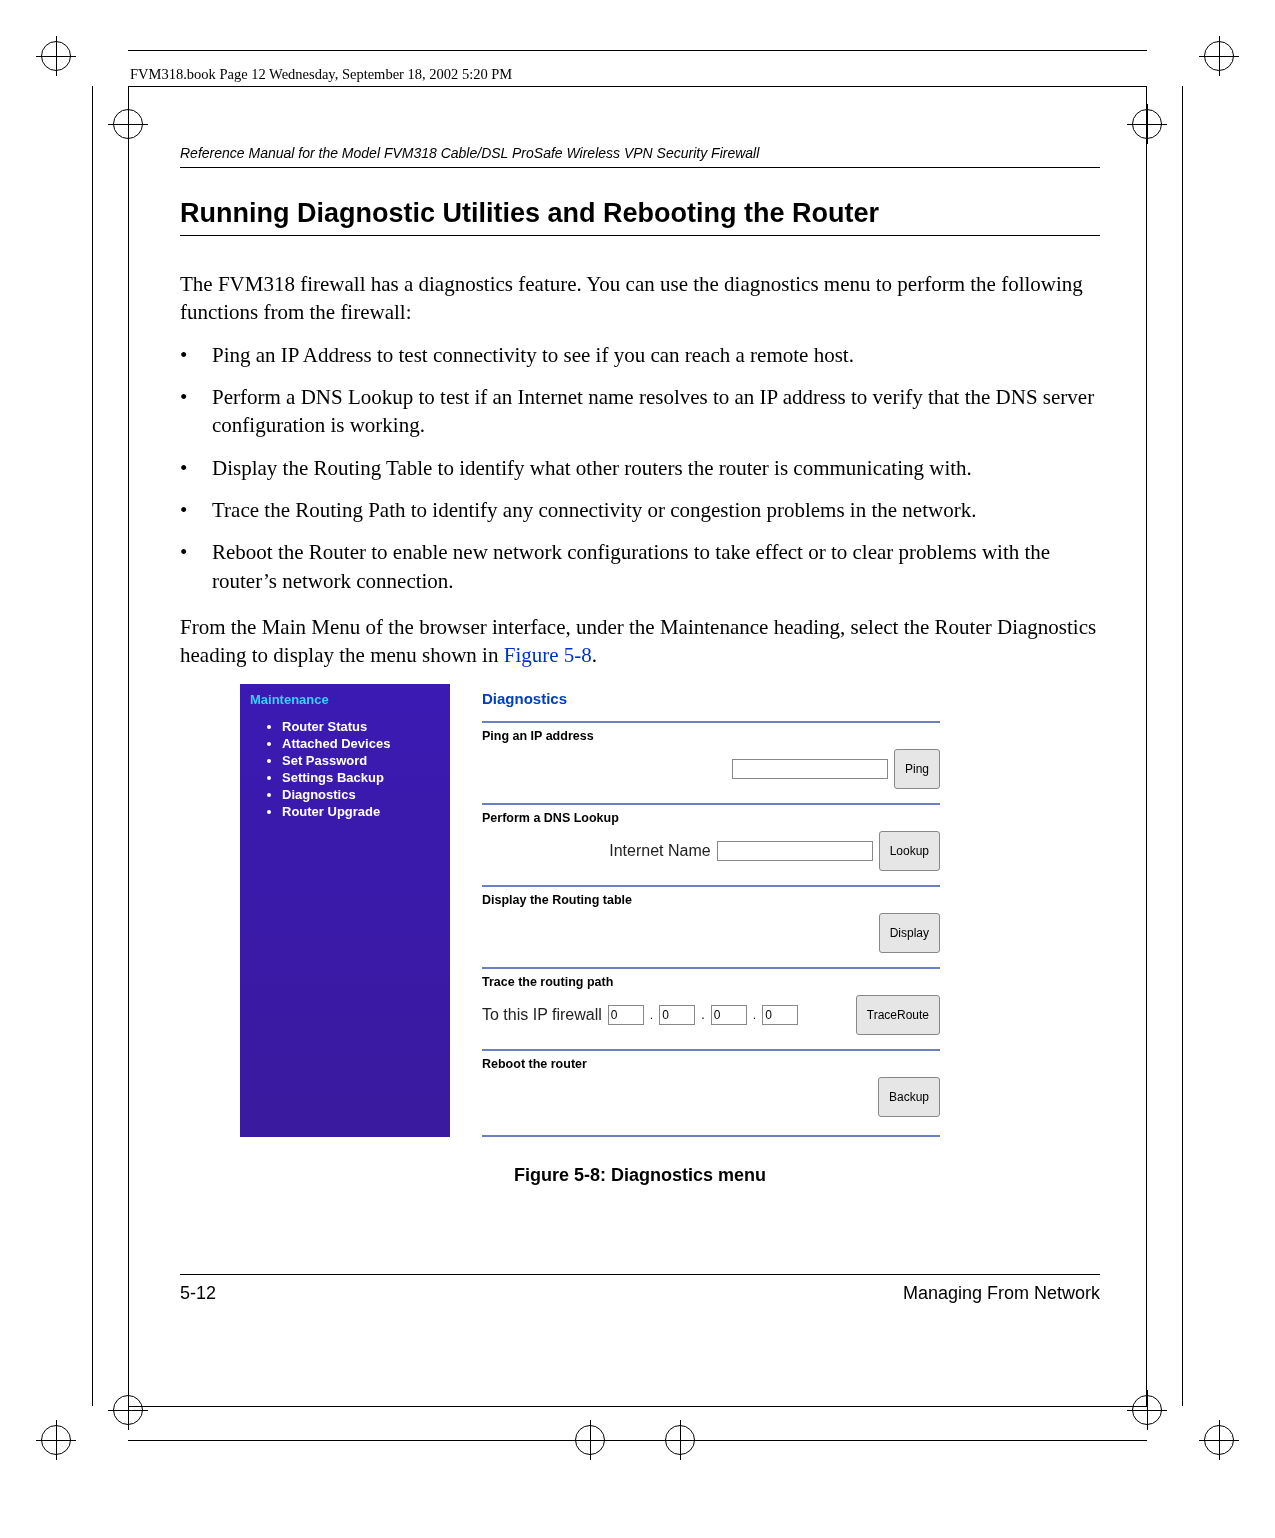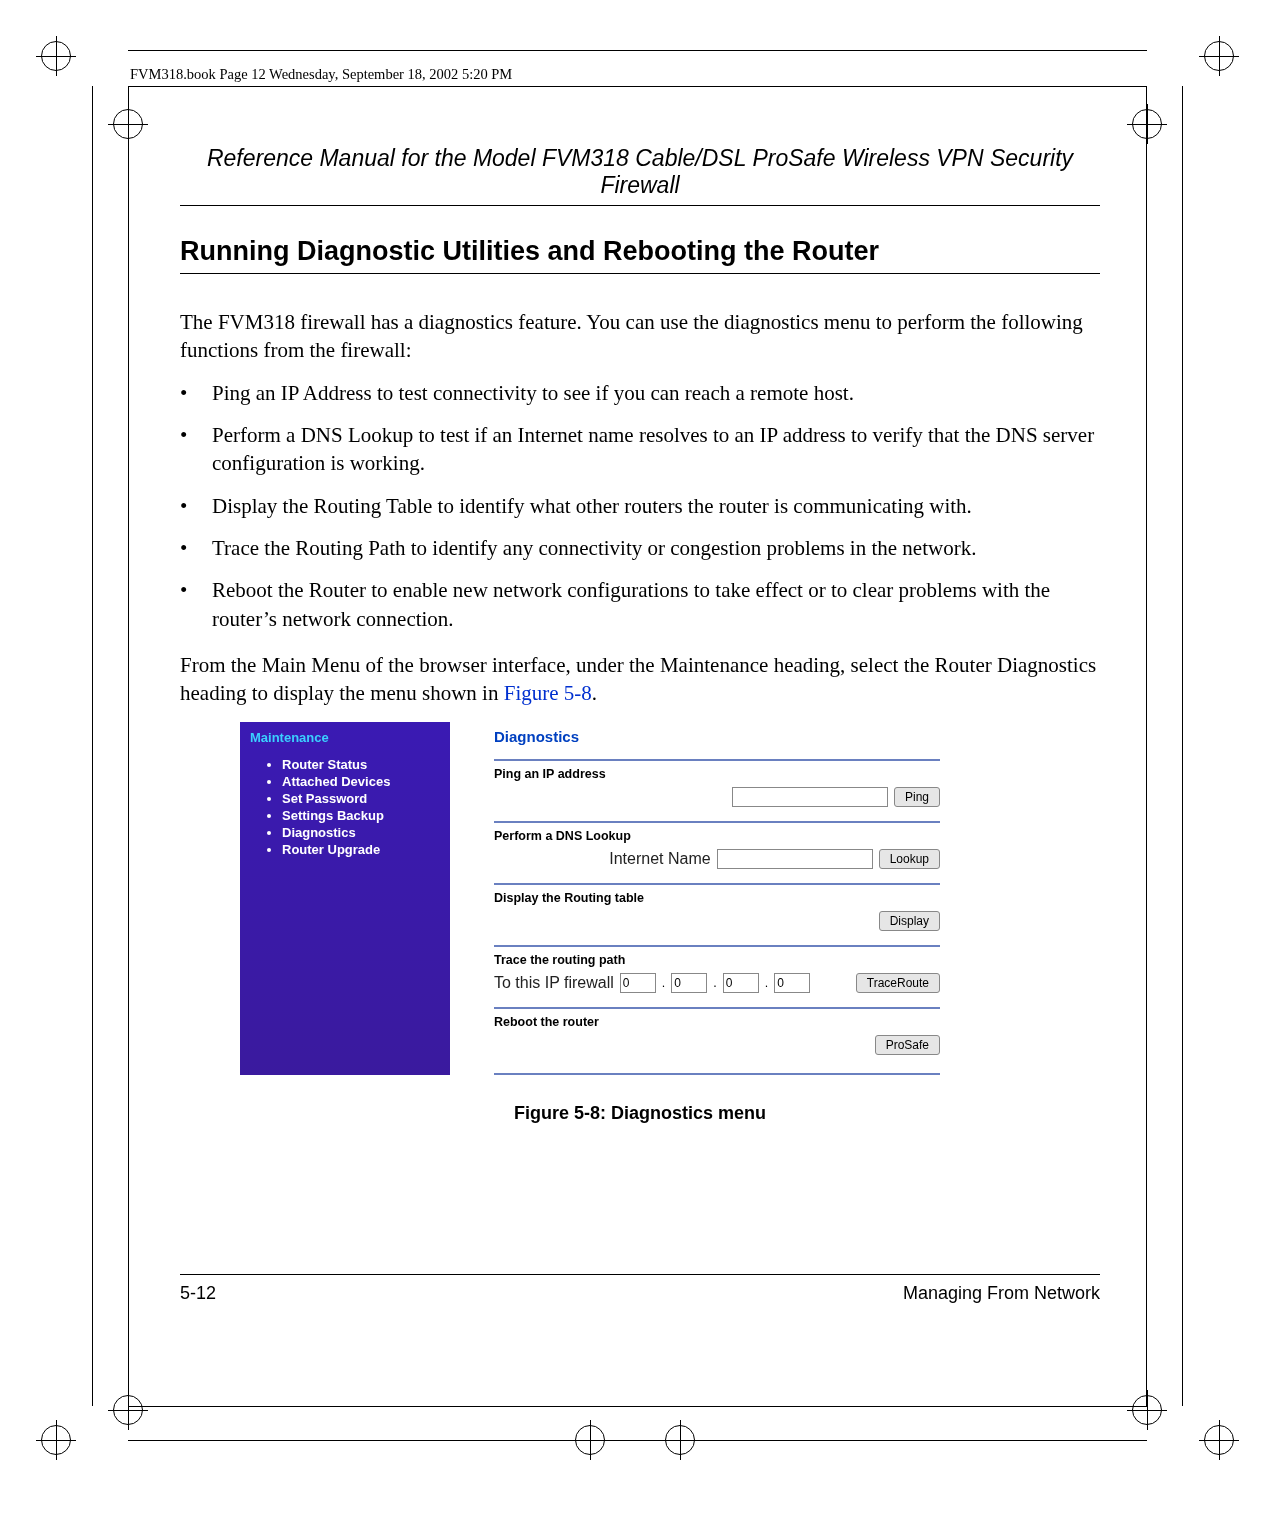--- a/index.html
+++ b/index.html
@@ -54,22 +54,21 @@
   }
   .content {
     position: absolute;
     left: 180px;
     right: 175px;
     top: 145px;
   }
   .running-head {
     font-family: Arial, Helvetica, sans-serif;
     font-style: italic;
-    font-size: 23px;
-    text-align: center;
+    font-size: 14px;
     margin-bottom: 6px;
   }
   .hr-thin {
     border-top: 1px solid #000;
     margin: 4px 0 30px 0;
   }
   .section-title {
     font-family: Arial, Helvetica, sans-serif;
     font-weight: bold;
     font-size: 27px;
@@ -104,21 +103,21 @@
   .figure-caption {
     font-family: Arial, Helvetica, sans-serif;
     font-weight: bold;
     font-size: 18px;
     text-align: center;
     margin-top: 28px;
   }
   
   .shot {
     display:flex;
-    gap: 16px;
+    gap: 4px;
     margin-left: 60px;
     width: 700px;
     font-family: Verdana, Arial, sans-serif;
   }
   .sidebar {
     background: #3a1aaa;
     background: linear-gradient(#3a1ab3,#3a1a9e);
     color:#fff;
     width: 190px;
     padding: 8px 10px 20px 10px;
@@ -172,21 +171,21 @@
   .panel input[type=text] {
     border:1px solid #888;
     height:18px;
     font-size:12px;
     padding:0 2px;
   }
   .ip-part { width:30px; }
   .btn {
     font-family: Arial, sans-serif;
     font-size:12px;
-    padding: 2px 10px;
+    padding: 12px 10px;
     background:#e6e6e6;
     border:1px solid #888;
     border-radius:3px;
   }
   .panel .last-rule {
     border-top: 2px solid #6a80c0;
     margin-top:4px;
   }
   .footer {
     position:absolute;
@@ -317,21 +316,21 @@
             <span>.</span>
           <input class="ip-part" type="text" value="0" style="">
           <span style="flex:1"></span>
           <button class="btn">TraceRoute</button>
         </div>
       </div>
 
       <div class="group">
         <div class="group-title">Reboot the router</div>
         <div class="row">
-          <button class="btn">ProSafe</button>
+          <button class="btn">Backup</button>
         </div>
       </div>
       <div class="last-rule"></div>
     </div>
   </div>
 
   <div class="figure-caption">Figure 5-8: Diagnostics menu</div>
 </div>
 
 <div class="footer">

